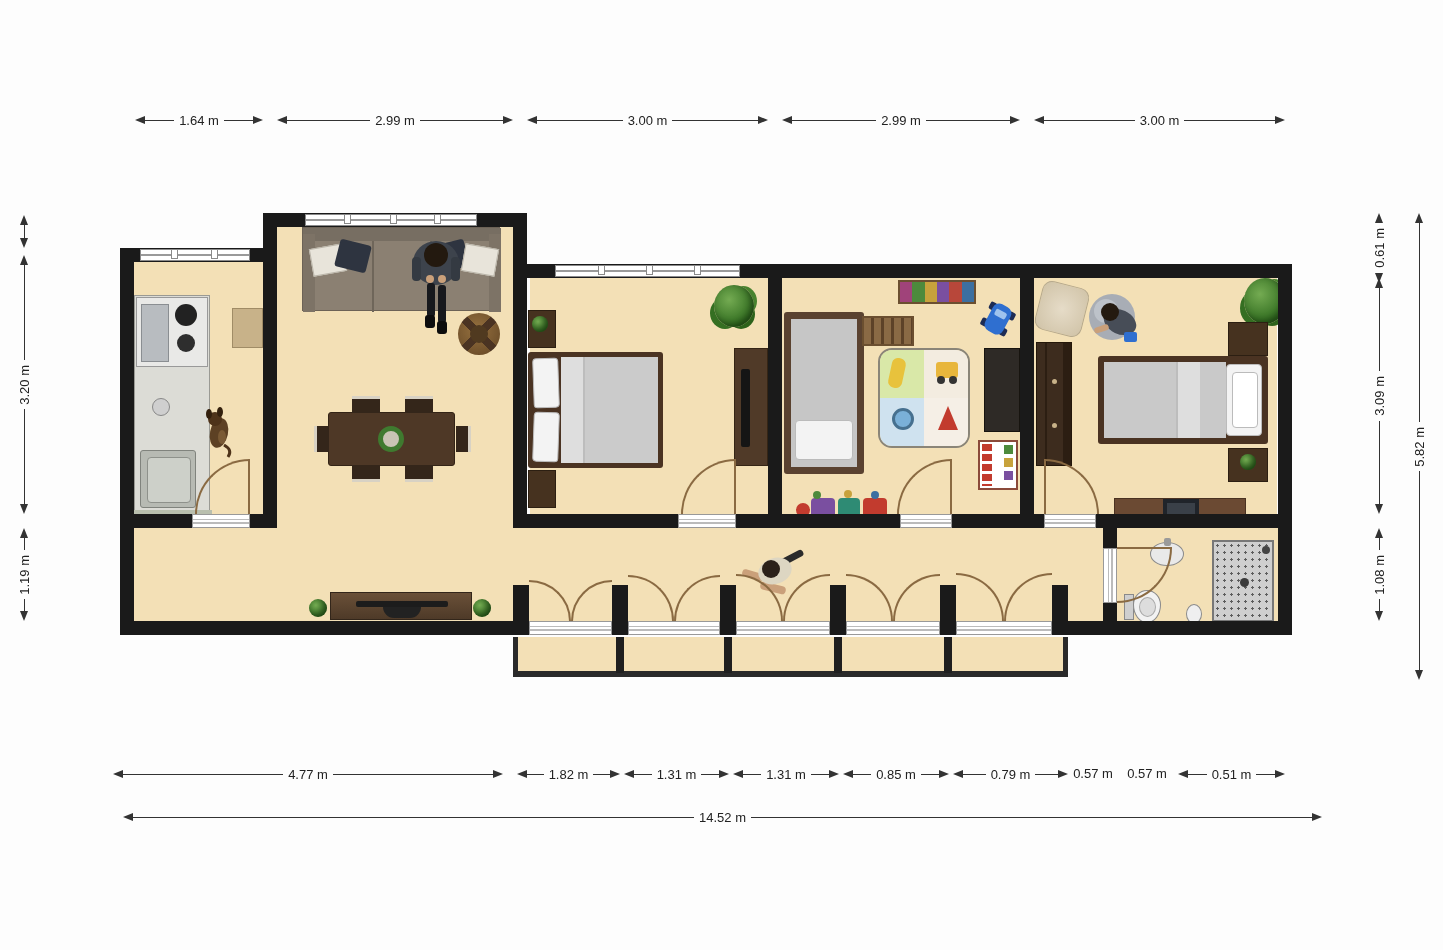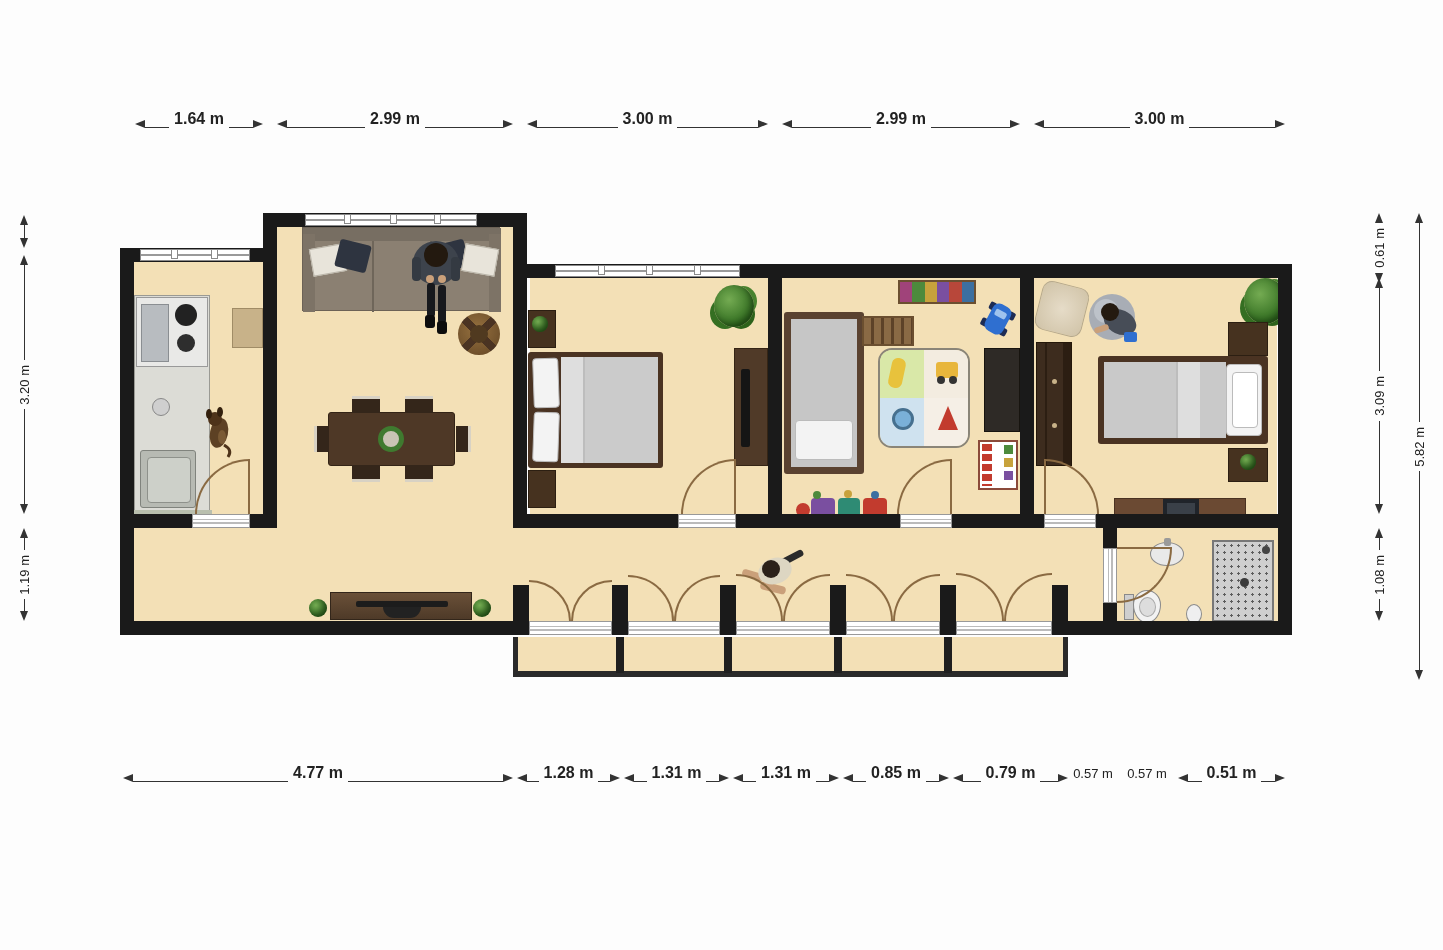--- a/index.html
+++ b/index.html
@@ -20,21 +20,21 @@
        border:1px solid #999;box-sizing:border-box;z-index:4;}
   .thr-v{position:absolute;background:linear-gradient(90deg,#fff 30%,#bbb 30%,#bbb 45%,#fff 45%,#fff 62%,#bbb 62%,#bbb 76%,#fff 76%);
        border:1px solid #999;box-sizing:border-box;z-index:4;}
   .arc{position:absolute;box-sizing:border-box;z-index:4;background:transparent;}
   .arc.tl{border-left:2px solid var(--arc);border-top:2px solid var(--arc);border-top-left-radius:100%;}
   .arc.tr{border-right:2px solid var(--arc);border-top:2px solid var(--arc);border-top-right-radius:100%;}
   .arc.br{border-right:2px solid var(--arc);border-bottom:2px solid var(--arc);border-bottom-right-radius:100%;}
   .leaf{position:absolute;background:var(--arc);z-index:4;}
   .jamb{position:absolute;background:var(--wall);z-index:4;}
   
-  .dim-h{position:absolute;display:flex;align-items:flex-end;height:16px;z-index:6;color:var(--dim);font-size:16px;font-weight:bold;}
+  .dim-h{position:absolute;display:flex;align-items:center;height:16px;z-index:6;color:var(--dim);font-size:13px;}
   .dim-v{position:absolute;display:flex;flex-direction:column;align-items:center;width:16px;z-index:6;color:var(--dim);font-size:13px;}
   .ln{background:#333;}
   .dim-h .ln{flex:1;height:1px;}
   .dim-v .ln{flex:1;width:1px;}
   .lb{white-space:nowrap;}
   .dim-h .lb{padding:0 5px;}
   .dim-v .lb{writing-mode:vertical-rl;transform:rotate(180deg);padding:5px 0;}
   .ar{width:0;height:0;flex:none;}
   .ar.l{border-top:4px solid transparent;border-bottom:4px solid transparent;border-right:10px solid #333;}
   .ar.r{border-top:4px solid transparent;border-bottom:4px solid transparent;border-left:10px solid #333;}
@@ -136,31 +136,31 @@
       <span class="ar d"></span>
     </div>
   <div class="dim-v" style="left:1411px;top:213px;height:467px;">
       <span class="ar u"></span>
       <span class="ln"></span>
       <span class="lb">5.82 m</span>
       <span class="ln"></span>
       <span class="ar d"></span>
     </div>
 
-  <div class="dim-h" style="left:123px;top:766px;width:390px;">
+  <div class="dim-h" style="left:113px;top:766px;width:390px;">
       <span class="ar l"></span>
       <span class="ln"></span>
       <span class="lb">4.77 m</span>
       <span class="ln"></span>
       <span class="ar r"></span>
     </div>
   <div class="dim-h" style="left:517px;top:766px;width:103px;">
       <span class="ar l"></span>
       <span class="ln"></span>
-      <span class="lb">1.28 m</span>
+      <span class="lb">1.82 m</span>
       <span class="ln"></span>
       <span class="ar r"></span>
     </div>
   <div class="dim-h" style="left:624px;top:766px;width:105px;">
       <span class="ar l"></span>
       <span class="ln"></span>
       <span class="lb">1.31 m</span>
       <span class="ln"></span>
       <span class="ar r"></span>
     </div>
@@ -184,20 +184,27 @@
       <span class="lb">0.79 m</span>
       <span class="ln"></span>
       <span class="ar r"></span>
     </div>
   <div class="dim-lb" style="left:1068px;top:766px;width:50px;">0.57 m</div>
   <div class="dim-lb" style="left:1120px;top:766px;width:54px;">0.57 m</div>
   <div class="dim-h" style="left:1178px;top:766px;width:107px;">
       <span class="ar l"></span>
       <span class="ln"></span>
       <span class="lb">0.51 m</span>
+      <span class="ln"></span>
+      <span class="ar r"></span>
+    </div>
+  <div class="dim-h" style="left:123px;top:809px;width:1199px;">
+      <span class="ar l"></span>
+      <span class="ln"></span>
+      <span class="lb">14.52 m</span>
       <span class="ln"></span>
       <span class="ar r"></span>
     </div>
 
   <div class="floor" style="left:134px;top:262px;width:129px;height:266px;"></div>
   <div class="floor" style="left:277px;top:227px;width:236px;height:394px;"></div>
   <div class="floor" style="left:530px;top:278px;width:238px;height:250px;"></div>
   <div class="floor" style="left:782px;top:278px;width:238px;height:250px;"></div>
   <div class="floor" style="left:1034px;top:278px;width:243px;height:250px;"></div>
   <div class="floor" style="left:134px;top:528px;width:969px;height:93px;"></div>

